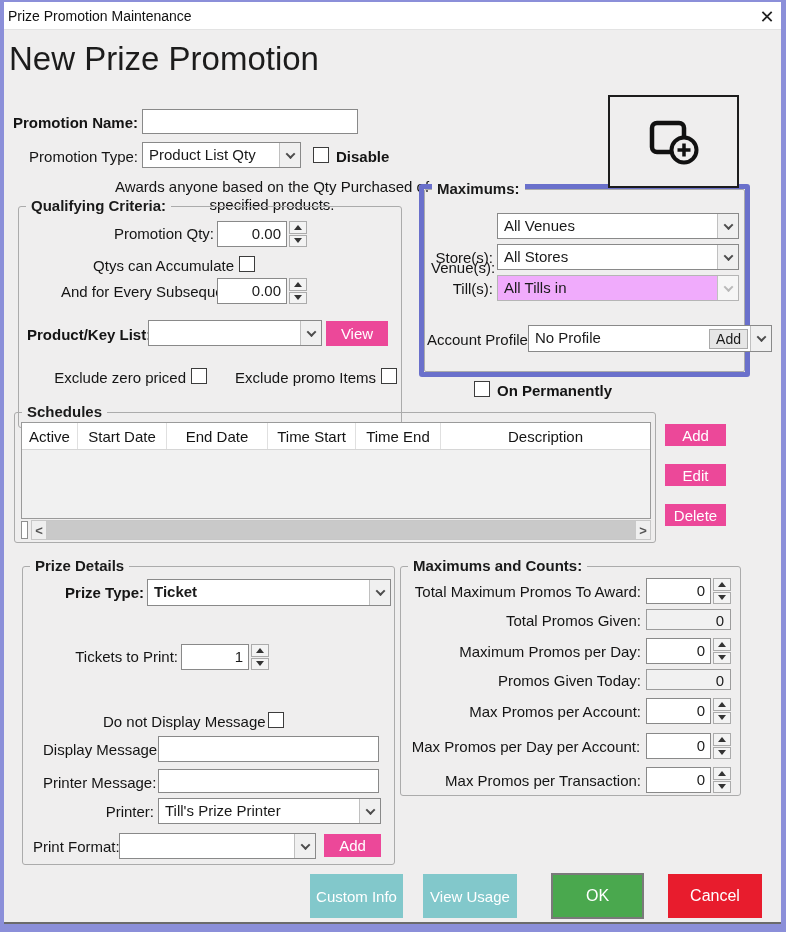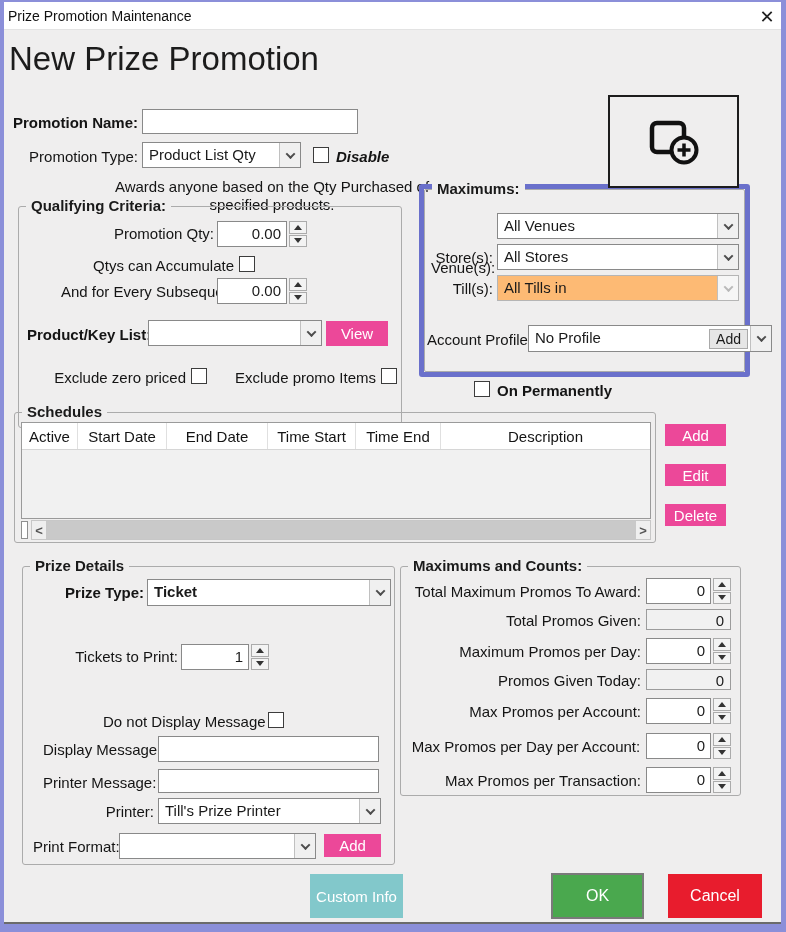--- a/index.html
+++ b/index.html
@@ -17,21 +17,21 @@
   .r { text-align:right; }
   .c { text-align:center; }
 
   .heading { position:absolute; left:9px; top:40px; font-size:33px; color:#1c1c1c; }
 
   .tbox { background:#fff; border:1px solid #898989; }
   .combo { display:flex; background:#fff; border:1px solid #898989; align-items:stretch; }
   .combo .cval { flex:1; font-size:15px; padding:3px 0 0 6px; white-space:nowrap; overflow:hidden; }
   .combo .cbtn { width:21px; background:#f0f0f0; border-left:1px solid #c0c0c0; display:flex; align-items:center; justify-content:center; cursor:pointer; }
   .chev { width:7px; height:7px; border-right:2px solid #4d4d4d; border-bottom:2px solid #4d4d4d; transform:rotate(45deg) translate(-1px,-1px); }
-  .combo.disabled { background:#fdba74; border-color:#b5b5b5; }
+  .combo.disabled { background:#f0abfc; border-color:#b5b5b5; }
   .combo.disabled .cbtn { background:#f6f6f6; }
   .combo.disabled .chev { border-color:#b9b9b9; }
 
   .spin { display:flex; }
   .spin .sval { flex:1; background:#fff; border:1px solid #898989; font-size:15px; text-align:right; padding:3px 5px 0 0; }
   .spin .sbtns { width:18px; display:flex; flex-direction:column; margin-left:2px; }
   .spin .sb { flex:1; background:#f3f3f3; border:1px solid #ababab; display:flex; align-items:center; justify-content:center; cursor:pointer; }
   .spin .sb + .sb { margin-top:1px; }
   .tri-up { width:0; height:0; border-left:4px solid transparent; border-right:4px solid transparent; border-bottom:5px solid #333; }
   .tri-dn { width:0; height:0; border-left:4px solid transparent; border-right:4px solid transparent; border-top:5px solid #333; }
@@ -78,21 +78,21 @@
   <input class="abs tbox" style="left: 142px; top: 109px; width: 216px; height: 25px;" value="">
 
   <div class="abs label r" style="left:12px; top:148px; width:126px;">Promotion Type:</div>
   <div class="abs combo" style="left:142px; top:142px; width:159px; height:26px;">
     <div class="cval">Product List Qty</div>
     <div class="cbtn">
         <div class="chev"></div>
       </div>
   </div>
   <div class="abs checkbox" style="left:313px; top:147px;"></div>
-  <div class="abs label bold" style="left:336px; top:148px;font-style:italic;">Disable</div>
+  <div class="abs label bold" style="left:336px; top:148px;">Disable</div>
 
   <div class="abs label c" style="left:22px; top:178px; width:500px;">Awards anyone based on the Qty Purchased of</div>
   <div class="abs label c" style="left:22px; top:196px; width:500px;">specified products.</div>
 
   <div class="abs groupbox" style="left:18px; top:206px; width:384px; height:222px;">
     <div class="legend">Qualifying Criteria:</div>
 
     <div class="abs label r" style="left:62px; top:18px; width:133px;">Promotion Qty:</div>
     <div class="abs spin" style="left:198px; top:14px; width:90px; height:26px;">
       <div class="sval">0.00</div>
@@ -333,15 +333,16 @@
   <div class="iconbox" style="left:608px; top:95px; width:131px; height:93px;">
     <svg width="56" height="52" viewBox="0 0 56 52">
       <rect x="6" y="7" width="32" height="29" rx="5" fill="none" stroke="#111" stroke-width="4.5"></rect>
       <circle cx="38" cy="34" r="12.5" fill="#efeeee" stroke="#111" stroke-width="4"></circle>
       <line x1="38" y1="27.5" x2="38" y2="40.5" stroke="#111" stroke-width="3.5"></line>
       <line x1="31.5" y1="34" x2="44.5" y2="34" stroke="#111" stroke-width="3.5"></line>
     </svg>
   </div>
 
   <div class="abs footer-btn" style="left:310px; top:874px; width:93px; height:44px;">Custom Info</div>
+  <div class="abs footer-btn" style="left:423px; top:874px; width:94px; height:44px;">View Usage</div>
   <div class="abs ok-btn" style="left:551px; top:873px; width:93px; height:46px;">OK</div>
   <div class="abs cancel-btn" style="left:668px; top:874px; width:94px; height:44px;">Cancel</div>
 </div>
 
 </body></html>

